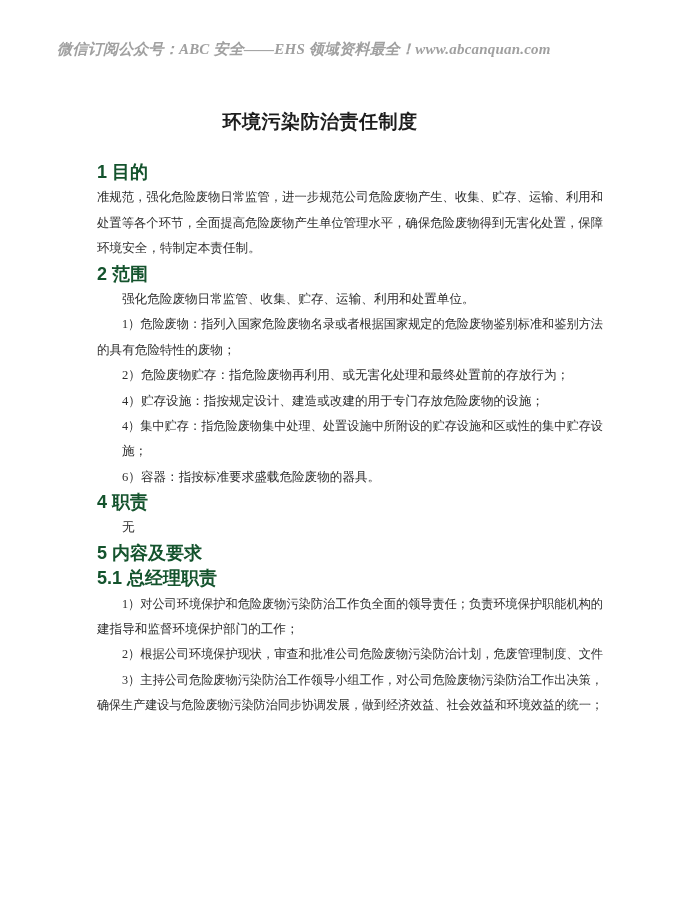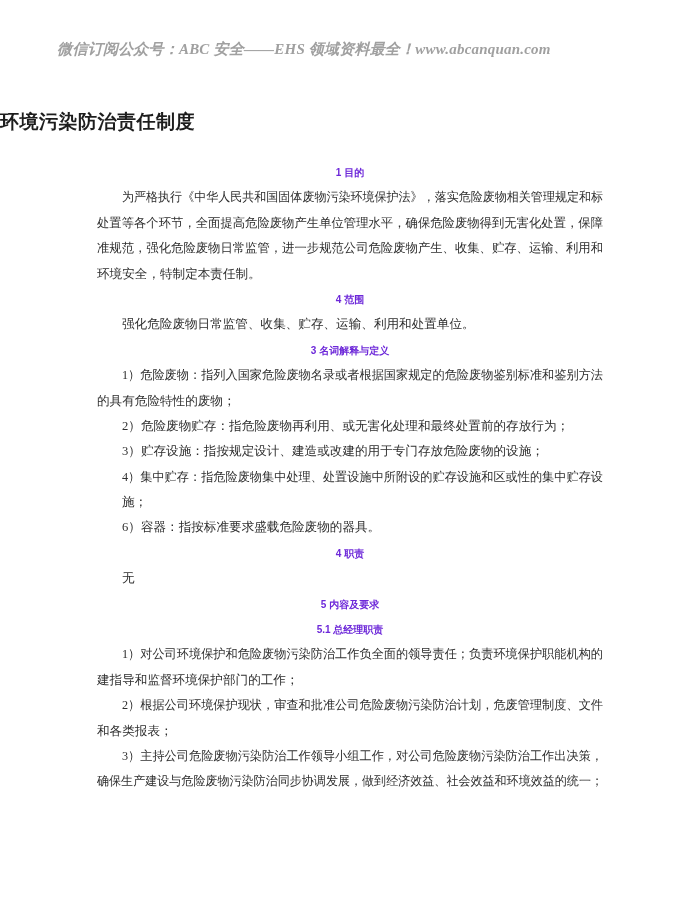--- a/index.html
+++ b/index.html
@@ -22,21 +22,22 @@
     font-family: "Liberation Serif", "DejaVu Serif", serif;
     font-style: italic;
     font-weight: bold;
     font-size: 15px;
     color: #a0a0a0;
     letter-spacing: 0.2px;
     white-space: nowrap;
   }
   .doc-title {
     position: absolute;
-    top: 109px; left: 0; width: 100%;
+    top: 109px; left: 16px; width: 100%;
+    text-align: center;
     font-family: "Liberation Sans", "DejaVu Sans", sans-serif;
     font-weight: bold;
     font-size: 19px;
     letter-spacing: 0.5px;
     color: #1d1d1d;
   }
   .content {
     position: absolute;
     top: 160px; left: 97px;
     width: 506px;
@@ -51,55 +52,51 @@
   }
   .ln .fit {
     display: inline-block;
     white-space: nowrap;
     transform-origin: 0 50%;
   }
   .ind .fit { margin-left: 25px; }
   .h {
     font-family: "Liberation Sans", "DejaVu Sans", sans-serif;
     font-weight: bold;
-    font-size: 10px;
-    color: #6d28d9;
-    text-align: center;
+    font-size: 18px;
+    color: #14532d;
   }
 </style>
 </head>
 <body>
 
 <div class="page">
 
   <div class="header-note">微信订阅公众号：ABC 安全——EHS 领域资料最全！www.abcanquan.com</div>
 
   <div class="doc-title">环境污染防治责任制度</div>
 
   <div class="content">
     <div class="ln h"><span class="fit">1 目的</span></div>
-    <div class="ln full ind"><span class="fit" style="transform: scaleX(0.954839);">为严格执行《中华人民共和国固体废物污染环境保护法》，落实危险废物相关管理规定和标</span></div>
+    <div class="ln full"><span class="fit" style="transform: scaleX(0.979967);">准规范，强化危险废物日常监管，进一步规范公司危险废物产生、收集、贮存、运输、利用和</span></div>
     <div class="ln full"><span class="fit" style="transform: scaleX(0.979967);">处置等各个环节，全面提高危险废物产生单位管理水平，确保危险废物得到无害化处置，保障</span></div>
-    <div class="ln full"><span class="fit" style="transform: scaleX(0.979967);">准规范，强化危险废物日常监管，进一步规范公司危险废物产生、收集、贮存、运输、利用和</span></div>
     <div class="ln"><span class="fit">环境安全，特制定本责任制。</span></div>
-    <div class="ln h"><span class="fit">4 范围</span></div>
+    <div class="ln h"><span class="fit">2 范围</span></div>
     <div class="ln ind"><span class="fit">强化危险废物日常监管、收集、贮存、运输、利用和处置单位。</span></div>
-    <div class="ln h"><span class="fit">3 名词解释与定义</span></div>
     <div class="ln full ind"><span class="fit" style="transform: scaleX(0.966925);">1）危险废物：指列入国家危险废物名录或者根据国家规定的危险废物鉴别标准和鉴别方法</span></div>
     <div class="ln"><span class="fit">的具有危险特性的废物；</span></div>
     <div class="ln ind"><span class="fit">2）危险废物贮存：指危险废物再利用、或无害化处理和最终处置前的存放行为；</span></div>
-    <div class="ln ind"><span class="fit">3）贮存设施：指按规定设计、建造或改建的用于专门存放危险废物的设施；</span></div>
+    <div class="ln ind"><span class="fit">4）贮存设施：指按规定设计、建造或改建的用于专门存放危险废物的设施；</span></div>
     <div class="ln full ind"><span class="fit" style="transform: scaleX(0.966925);">4）集中贮存：指危险废物集中处理、处置设施中所附设的贮存设施和区或性的集中贮存设</span></div>
     <div class="ln ind"><span class="fit">施；</span></div>
     <div class="ln ind"><span class="fit">6）容器：指按标准要求盛载危险废物的器具。</span></div>
     <div class="ln h"><span class="fit">4 职责</span></div>
     <div class="ln ind"><span class="fit">无</span></div>
     <div class="ln h"><span class="fit">5 内容及要求</span></div>
     <div class="ln h"><span class="fit">5.1 总经理职责</span></div>
     <div class="ln full ind"><span class="fit" style="transform: scaleX(0.966925);">1）对公司环境保护和危险废物污染防治工作负全面的领导责任；负责环境保护职能机构的</span></div>
     <div class="ln"><span class="fit">建指导和监督环境保护部门的工作；</span></div>
     <div class="ln full ind"><span class="fit" style="transform: scaleX(0.966925);">2）根据公司环境保护现状，审查和批准公司危险废物污染防治计划，危废管理制度、文件</span></div>
-    <div class="ln"><span class="fit">和各类报表；</span></div>
     <div class="ln full ind"><span class="fit" style="transform: scaleX(0.966925);">3）主持公司危险废物污染防治工作领导小组工作，对公司危险废物污染防治工作出决策，</span></div>
     <div class="ln full"><span class="fit" style="transform: scaleX(0.956635);">确保生产建设与危险废物污染防治同步协调发展，做到经济效益、社会效益和环境效益的统一；</span></div>
   </div>
 
 </div>
 
 </body></html>

